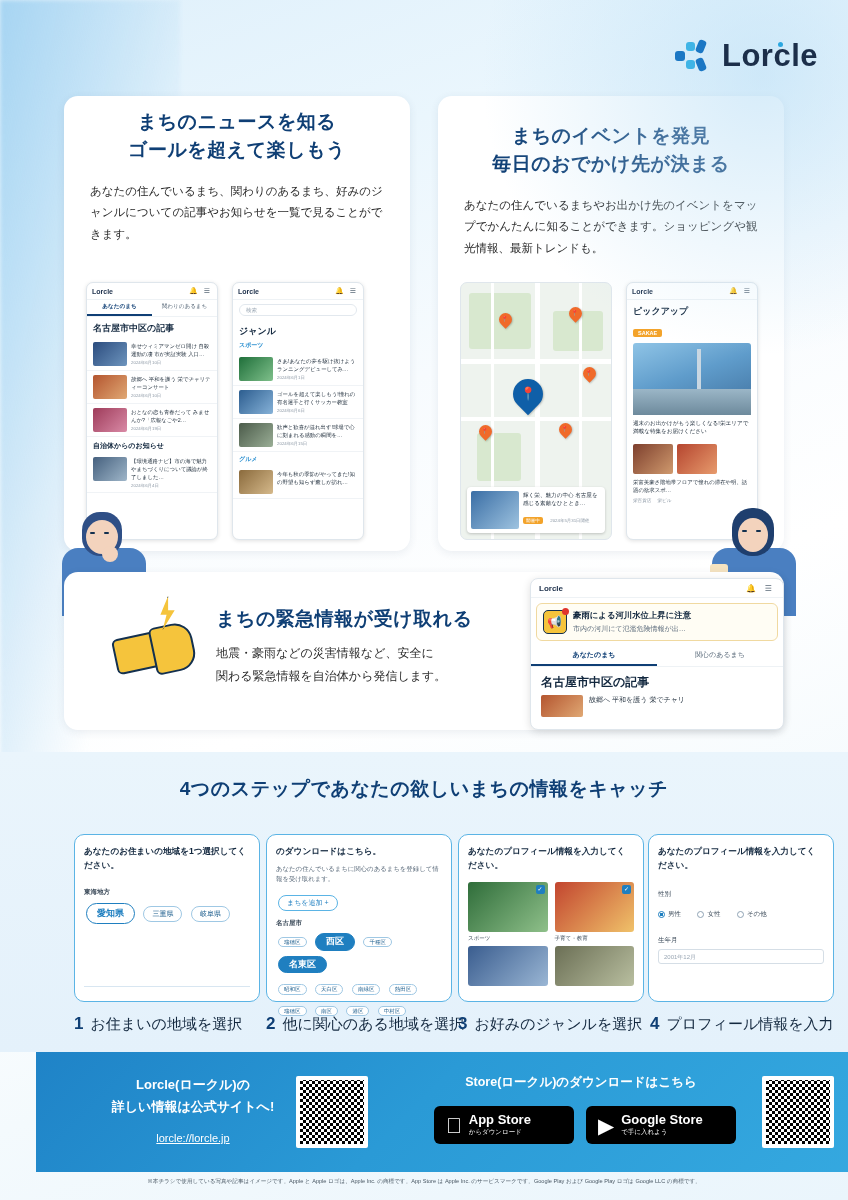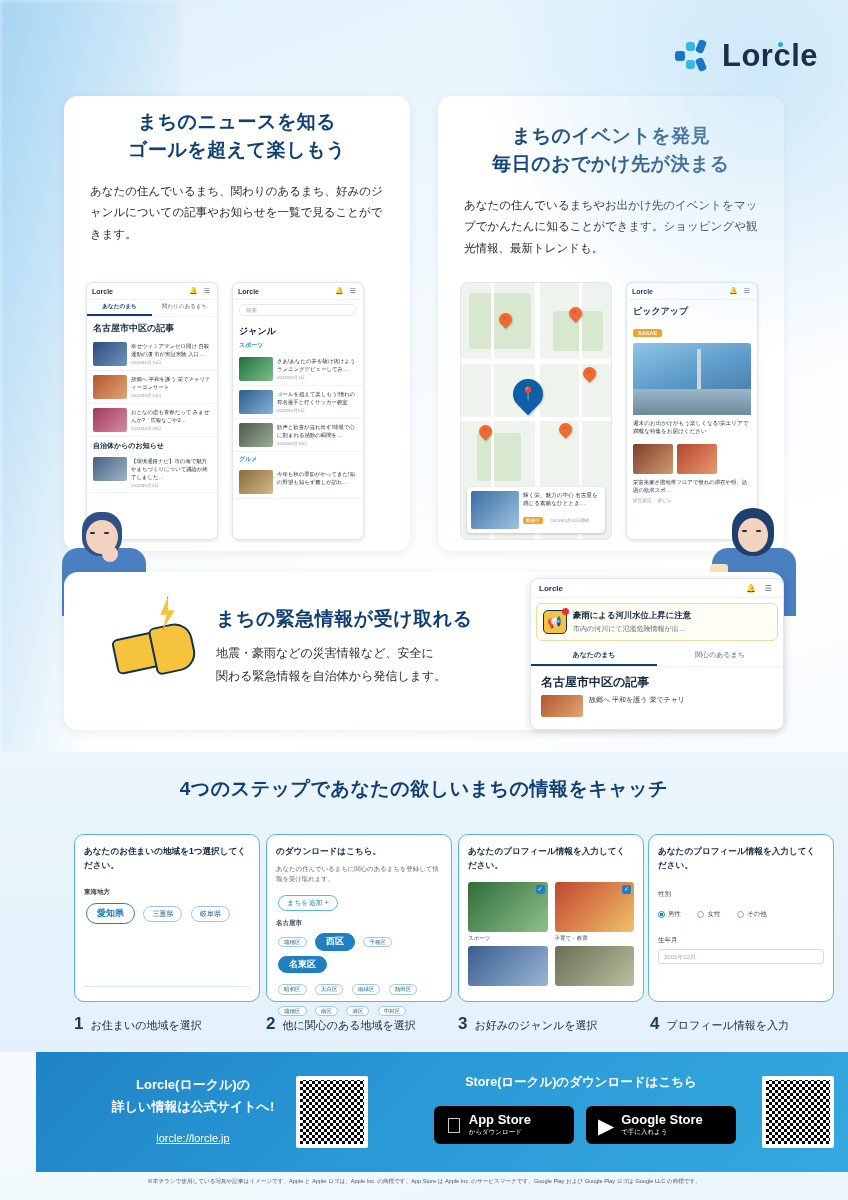--- a/index.html
+++ b/index.html
@@ -155,21 +155,21 @@
   .step-card{
     position:absolute; top:82px; width:186px; height:168px; background:#fff;
     border:1.5px solid #5bb4e5; border-radius:10px; padding:9px;
   }
   .step-card p{ margin:0; font-size:8.6px; color:#13283f; line-height:1.65; font-weight:bold;}
   .step-card p.sub{ font-weight:normal; font-size:6.4px; color:#5b6b7b; margin-top:6px; line-height:1.6;}
   .step-label{
     position:absolute; top:262px; display:flex; align-items:baseline; gap:7px;
   }
   .step-label .n{ font-size:17px; font-weight:bold; color:#0f3f75;}
-  .step-label .t{ font-size:11px; color:#13283f;font-family:Liberation Serif, serif;}
+  .step-label .t{ font-size:15px; color:#13283f;font-family:Liberation Serif, serif;}
 
   .chip{ display:inline-block; border:1px solid #9fc8e4; border-radius:11px;
          padding:2px 8px; font-size:7px; color:#20608f; background:#fff; margin:2px 2px;}
   .chip.sel{ background:#1f7fc0; color:#fff; border-color:#1f7fc0; font-weight:bold;}
   .chip.big{ font-size:9px; padding:3px 10px;}
   .radio{ display:inline-flex; align-items:center; gap:3px; font-size:6.5px; color:#3c4b5a; margin-right:12px;}
   .radio i{ width:7px;height:7px;border-radius:50%;border:1px solid #8fa3b5; display:inline-block;}
   .radio.on i{ border-color:#1f7fc0; background:radial-gradient(circle,#1f7fc0 45%, #fff 50%);}
   .field{ border:1px solid #d5dee6; border-radius:3px; height:15px; font-size:6px; color:#9aa7b4;
           padding:3px 5px; margin-top:4px;}

